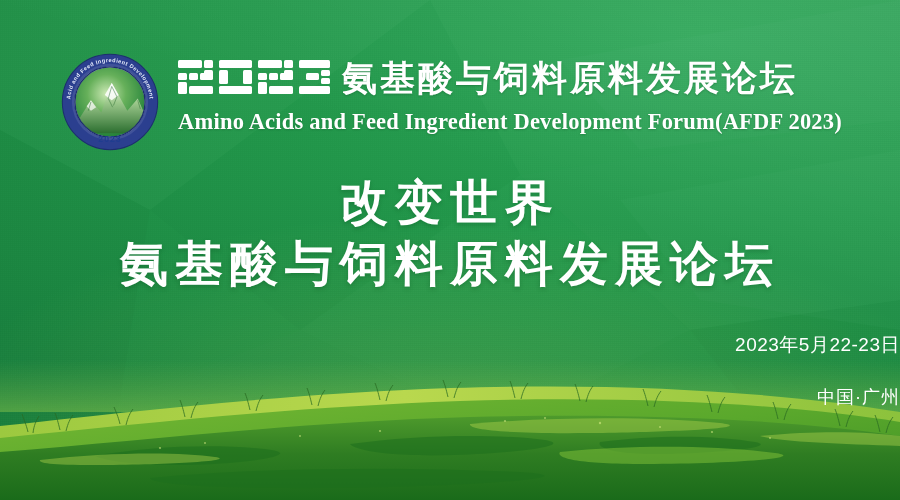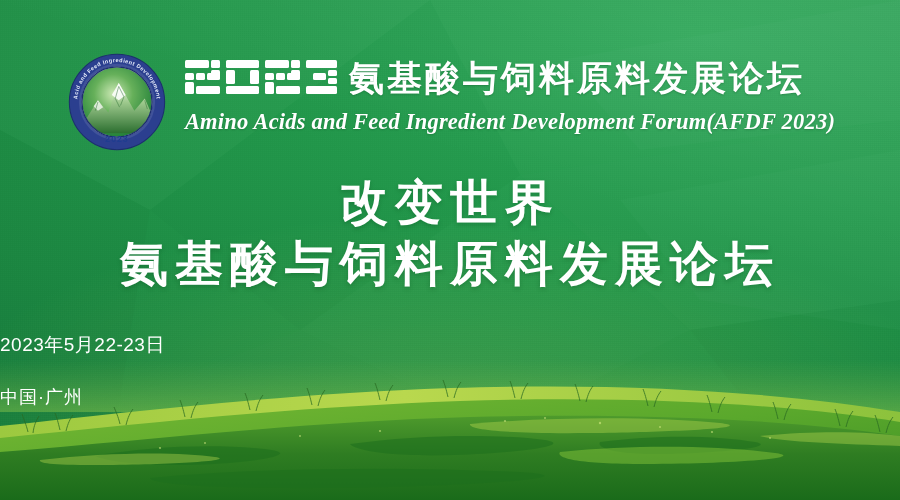--- a/index.html
+++ b/index.html
@@ -101,21 +101,20 @@
   .title-en {
     color: #ffffff;
     font-family: "Liberation Serif", serif;
     font-weight: 700;
     font-size: 22.5px;
     letter-spacing: 0.2px;
     line-height: 1;
     white-space: nowrap;
     margin-top: 11px;
     text-shadow: 0 1px 2px rgba(0,60,20,0.28);
-    font-style: italic;
   }
 
   
   .slogan {
     position: absolute;
     left: 0;
     right: 0;
     top: 172px;
     text-align: center;
   }
@@ -129,21 +128,22 @@
     white-space: nowrap;
     text-shadow: 0 2px 4px rgba(0,60,20,0.25);
   }
 
   
   .meta {
     position: absolute;
     left: 0;
     right: 0;
     top: 335px;
-    text-align: left;
+    text-align: right;
+    padding-left: 20px;
   }
   .meta-date {
     color: #ffffff;
     font-family: "Liberation Sans", sans-serif;
     font-size: 19px;
     letter-spacing: 0.5px;
     line-height: 1;
     white-space: nowrap;
   }
   .meta-place {

